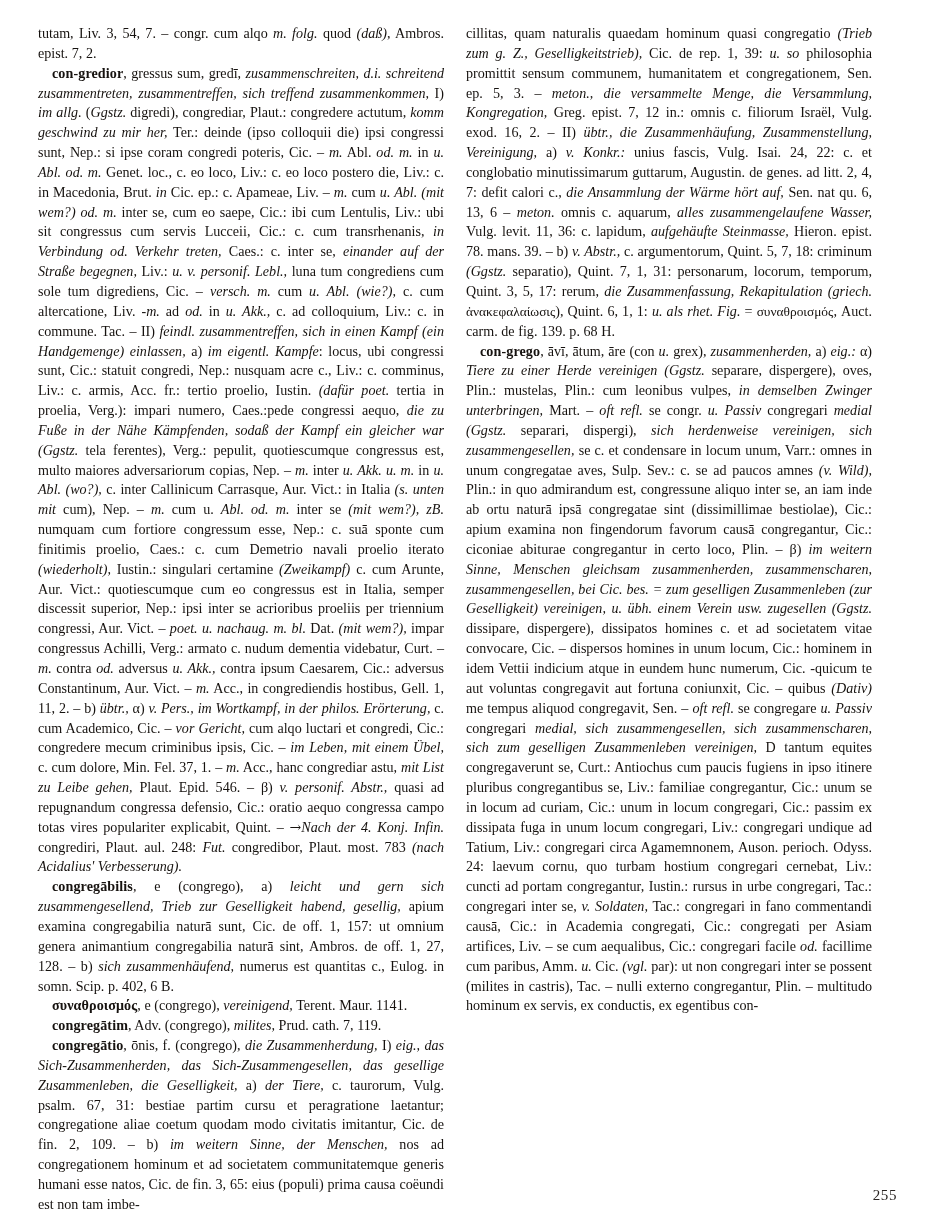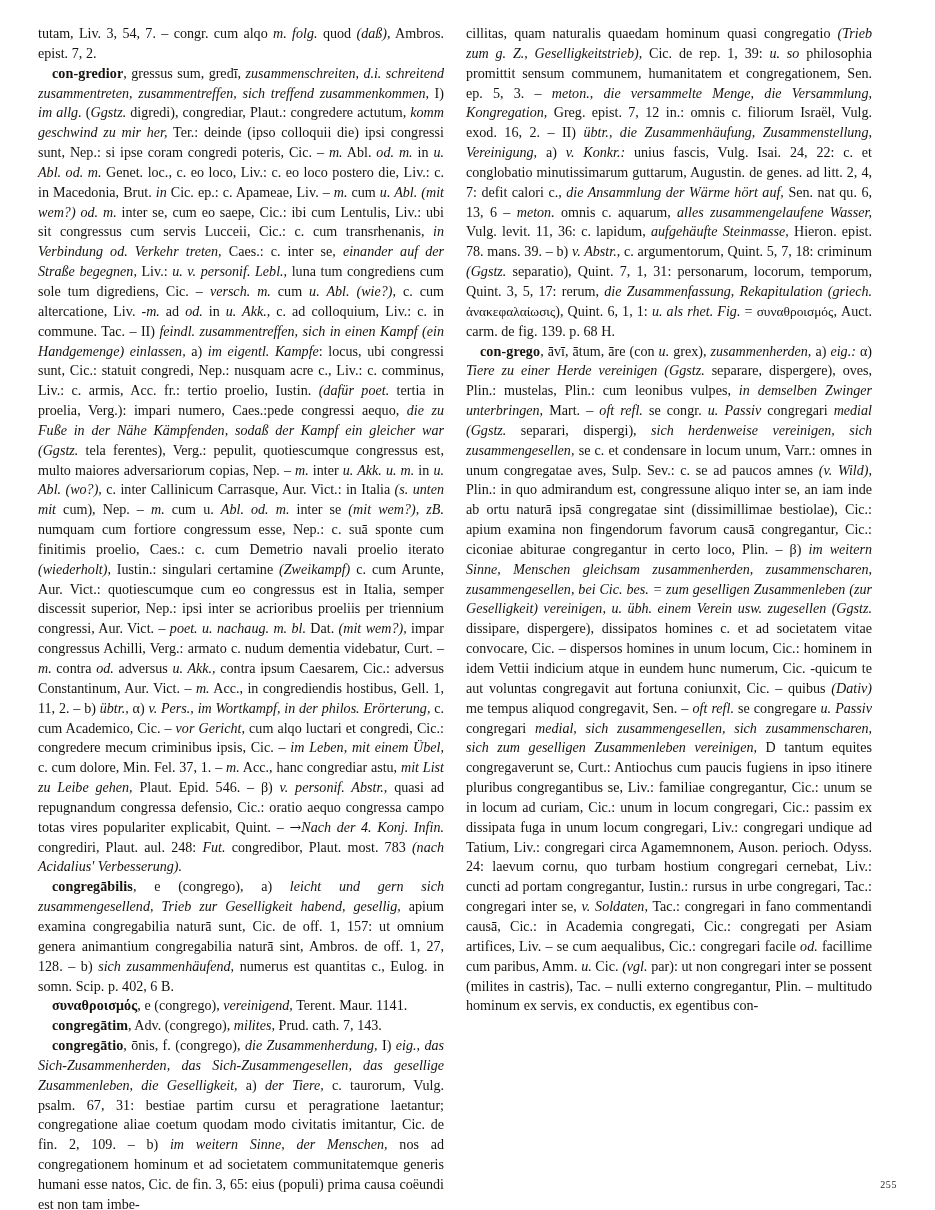--- a/index.html
+++ b/index.html
@@ -54,42 +54,42 @@
     font-style: italic;
   }
   .gk {
     font-family: Liberation Serif, serif;
     font-style: normal;
     font-size: 13.4px;
   }
   .folio {
     position: absolute;
     right: 38px;
-    bottom: 20px;
-    font-size: 10px;
+    bottom: 6px;
+    font-size: 15px;
     color: #2a2522;
     letter-spacing: 0.6px;
   }
   .arrow {
     font-family: "DejaVu Serif", serif;
   }
 </style>
 </head>
 <body>
 
 <div class="page">
 
   <div class="columns">
 
     <div class="col" id="left-col">
         <p><span>tutam, Liv. 3, 54, 7. – congr. cum alqo </span><span class="it">m. folg.</span><span> quod </span><span class="it">(daß)</span><span>, Ambros. epist. 7, 2.</span></p>
         <p><span class="hw">con-gredior</span><span>, gressus sum, gredī, </span><span class="it">zusammenschreiten, d.i. schreitend </span><span class="bi">zusammentreten, zusammentreffen,</span><span class="it"> sich treffend </span><span class="bi">zusammenkommen,</span><span> I) </span><span class="it">im allg.</span><span> (</span><span class="it">Ggstz.</span><span> digredi), congrediar, Plaut.: congredere actutum, </span><span class="it">komm geschwind zu mir her,</span><span> Ter.: deinde (ipso colloquii die) ipsi congressi sunt, Nep.: si ipse coram congredi poteris, Cic. – </span><span class="it">m.</span><span> Abl. </span><span class="it">od. m.</span><span> in </span><span class="it">u. Abl. od. m.</span><span> Genet. loc., c. eo loco, Liv.: c. eo loco postero die, Liv.: c. in Macedonia, Brut. </span><span class="it">in</span><span> Cic. ep.: c. Apameae, Liv. – </span><span class="it">m.</span><span> cum </span><span class="it">u. Abl. (mit wem?) od. m.</span><span> inter se, cum eo saepe, Cic.: ibi cum Lentulis, Liv.: ubi sit congressus cum servis Lucceii, Cic.: c. cum transrhenanis, </span><span class="it">in Verbindung od. Verkehr treten,</span><span> Caes.: c. inter se, </span><span class="it">einander auf der Straße begegnen,</span><span> Liv.: </span><span class="it">u. v. personif. Lebl.,</span><span> luna tum congrediens cum sole tum digrediens, Cic. – </span><span class="it">versch. m.</span><span> cum </span><span class="it">u. Abl. (wie?),</span><span> c. cum altercatione, Liv. -</span><span class="it">m.</span><span> ad </span><span class="it">od.</span><span> in </span><span class="it">u. Akk.,</span><span> c. ad colloquium, Liv.: c. in commune. Tac. – II) </span><span class="it">feindl.</span><span class="bi"> zusammentreffen, sich in einen Kampf (ein Handgemenge) einlassen,</span><span> a) </span><span class="it">im eigentl. Kampfe</span><span>: locus, ubi congressi sunt, Cic.: statuit congredi, Nep.: nusquam acre c., Liv.: c. comminus, Liv.: c. armis, Acc. fr.: tertio proelio, Iustin. </span><span class="it">(dafür poet.</span><span> tertia in proelia, Verg.): impari numero, Caes.:pede congressi aequo, </span><span class="it">die zu Fuße in der Nähe Kämpfenden, sodaß der Kampf ein gleicher war (Ggstz.</span><span> tela ferentes), Verg.: pepulit, quotiescumque congressus est, multo maiores adversariorum copias, Nep. – </span><span class="it">m.</span><span> inter </span><span class="it">u. Akk. u. m.</span><span> in </span><span class="it">u. Abl. (wo?),</span><span> c. inter Callinicum Carrasque, Aur. Vict.: in Italia </span><span class="it">(s. unten mit</span><span> cum), Nep. – </span><span class="it">m.</span><span> cum u. </span><span class="it">Abl. od. m.</span><span> inter se </span><span class="it">(mit wem?), zB.</span><span> numquam cum fortiore congressum esse, Nep.: c. suā sponte cum finitimis proelio, Caes.: c. cum Demetrio navali proelio iterato </span><span class="it">(wiederholt),</span><span> Iustin.: singulari certamine </span><span class="it">(Zweikampf)</span><span> c. cum Arunte, Aur. Vict.: quotiescumque cum eo congressus est in Italia, semper discessit superior, Nep.: ipsi inter se acrioribus proeliis per triennium congressi, Aur. Vict. – </span><span class="it">poet. u. nachaug. m. bl.</span><span> Dat. </span><span class="it">(mit wem?),</span><span> impar congressus Achilli, Verg.: armato c. nudum dementia videbatur, Curt. – </span><span class="it">m.</span><span> contra </span><span class="it">od.</span><span> adversus </span><span class="it">u. Akk.,</span><span> contra ipsum Caesarem, Cic.: adversus Constantinum, Aur. Vict. – </span><span class="it">m.</span><span> Acc., in congrediendis hostibus, Gell. 1, 11, 2. – b) </span><span class="it">übtr.,</span><span> α) </span><span class="it">v. Pers., im Wortkampf, in der philos. Erörterung,</span><span> c. cum Academico, Cic. – </span><span class="it">vor Gericht,</span><span> cum alqo luctari et congredi, Cic.: congredere mecum criminibus ipsis, Cic. – </span><span class="it">im Leben, mit einem Übel,</span><span> c. cum dolore, Min. Fel. 37, 1. – </span><span class="it">m.</span><span> Acc., hanc congrediar astu, </span><span class="it">mit List zu Leibe gehen,</span><span> Plaut. Epid. 546. – β) </span><span class="it">v. personif. Abstr.,</span><span> quasi ad repugnandum congressa defensio, Cic.: oratio aequo congressa campo totas vires populariter explicabit, Quint. – </span><span class="arrow">→</span><span class="it">Nach der 4. Konj. Infin.</span><span> congrediri, Plaut. aul. 248: </span><span class="it">Fut.</span><span> congredibor, Plaut. most. 783 </span><span class="it">(nach Acidalius' Verbesserung).</span></p>
         <p><span class="hw">congregābilis</span><span>, e (congrego), a) </span><span class="it">leicht und gern sich zusammengesellend,</span><span class="bi"> Trieb zur Geselligkeit habend, gesellig,</span><span> apium examina congregabilia naturā sunt, Cic. de off. 1, 157: ut omnium genera animantium congregabilia naturā sint, Ambros. de off. 1, 27, 128. – b) </span><span class="bi">sich zusammenhäufend,</span><span> numerus est quantitas c., Eulog. in somn. Scip. p. 402, 6 B.</span></p>
         <p><span class="hw">συναθροισμός</span><span>, e (congrego), </span><span class="bi">vereinigend,</span><span> Terent. Maur. 1141.</span></p>
-        <p><span class="hw">congregātim</span><span>, Adv. (congrego), </span><span class="bi">milites,</span><span> Prud. cath. 7, 143.</span></p>
+        <p><span class="hw">congregātim</span><span>, Adv. (congrego), </span><span class="bi">milites,</span><span> Prud. cath. 7, 119.</span></p>
         <p><span class="hw">congregātio</span><span>, ōnis, f. (congrego), </span><span class="it">die Zusammenherdung,</span><span> I) </span><span class="it">eig., das </span><span class="bi">Sich-Zusammenherden,</span><span class="it"> das </span><span class="bi">Sich-Zusammengesellen,</span><span class="it"> das </span><span class="bi">gesellige Zusammenleben,</span><span class="it"> die </span><span class="bi">Geselligkeit,</span><span> a) </span><span class="it">der Tiere,</span><span> c. taurorum, Vulg. psalm. 67, 31: bestiae partim cursu et peragratione laetantur; congregatione aliae coetum quodam modo civitatis imitantur, Cic. de fin. 2, 109. – b) </span><span class="it">im weitern Sinne, der Menschen,</span><span> nos ad congregationem hominum et ad societatem communitatemque generis humani esse natos, Cic. de fin. 3, 65: eius (populi) prima causa coëundi est non tam imbe-</span></p>
       </div>
 
     <div class="col" id="right-col">
         <p><span>cillitas, quam naturalis quaedam hominum quasi congregatio </span><span class="it">(Trieb zum g. Z., Geselligkeitstrieb),</span><span> Cic. de rep. 1, 39: </span><span class="it">u. so</span><span> philosophia promittit sensum communem, humanitatem et congregationem, Sen. ep. 5, 3. – </span><span class="it">meton.,</span><span class="bi"> die versammelte Menge, die Versammlung, Kongregation,</span><span> Greg. epist. 7, 12 in.: omnis c. filiorum Israël, Vulg. exod. 16, 2. – II) </span><span class="it">übtr., die</span><span class="bi"> Zusammenhäufung, Zusammenstellung, Vereinigung,</span><span> a) </span><span class="it">v. Konkr.:</span><span> unius fascis, Vulg. Isai. 24, 22: c. et conglobatio minutissimarum guttarum, Augustin. de genes. ad litt. 2, 4, 7: defit calori c., </span><span class="it">die Ansammlung der Wärme hört auf,</span><span> Sen. nat qu. 6, 13, 6 – </span><span class="it">meton.</span><span> omnis c. aquarum, </span><span class="it">alles zusammengelaufene Wasser,</span><span> Vulg. levit. 11, 36: c. lapidum, </span><span class="it">aufgehäufte Steinmasse,</span><span> Hieron. epist. 78. mans. 39. – b) </span><span class="it">v. Abstr.,</span><span> c. argumentorum, Quint. 5, 7, 18: criminum </span><span class="it">(Ggstz.</span><span> separatio), Quint. 7, 1, 31: personarum, locorum, temporum, Quint. 3, 5, 17: rerum, </span><span class="it">die Zusammenfassung, Rekapitulation (griech. </span><span class="gk">ἀνακεφαλαίωσις</span><span>), Quint. 6, 1, 1: </span><span class="it">u. als rhet. Fig.</span><span> = </span><span class="gk">συναθροισμός</span><span>, Auct. carm. de fig. 139. p. 68 H.</span></p>
         <p><span class="hw">con-grego</span><span>, āvī, ātum, āre (con </span><span class="it">u.</span><span> grex), </span><span class="it">zusammenherden,</span><span> a) </span><span class="it">eig.:</span><span> α) </span><span class="it">Tiere </span><span class="bi">zu einer Herde vereinigen</span><span class="it"> (Ggstz.</span><span> separare, dispergere), oves, Plin.: mustelas, Plin.: cum leonibus vulpes, </span><span class="it">in demselben Zwinger unterbringen,</span><span> Mart. – </span><span class="it">oft refl.</span><span> se congr. </span><span class="it">u. Passiv</span><span> congregari </span><span class="it">medial (Ggstz.</span><span> separari, dispergi), </span><span class="bi">sich herdenweise vereinigen, sich zusammengesellen,</span><span> se c. et condensare in locum unum, Varr.: omnes in unum congregatae aves, Sulp. Sev.: c. se ad paucos amnes </span><span class="it">(v. Wild),</span><span> Plin.: in quo admirandum est, congressune aliquo inter se, an iam inde ab ortu naturā ipsā congregatae sint (dissimillimae bestiolae), Cic.: apium examina non fingendorum favorum causā congregantur, Cic.: ciconiae abiturae congregantur in certo loco, Plin. – β) </span><span class="it">im weitern Sinne, Menschen gleichsam zusammenherden, </span><span class="bi">zusammenscharen, zusammengesellen,</span><span class="it"> bei Cic. bes. = </span><span class="bi">zum geselligen Zusammenleben (zur Geselligkeit) vereinigen,</span><span class="it"> u. übh. einem Verein usw. zugesellen (Ggstz.</span><span> dissipare, dispergere), dissipatos homines c. et ad societatem vitae convocare, Cic. – dispersos homines in unum locum, Cic.: hominem in idem Vettii indicium atque in eundem hunc numerum, Cic. -quicum te aut voluntas congregavit aut fortuna coniunxit, Cic. – quibus </span><span class="it">(Dativ)</span><span> me tempus aliquod congregavit, Sen. – </span><span class="it">oft refl.</span><span> se congregare </span><span class="it">u. Passiv</span><span> congregari </span><span class="it">medial,</span><span class="bi"> sich zusammengesellen, sich zusammenscharen, sich zum geselligen Zusammenleben vereinigen,</span><span> D tantum equites congregaverunt se, Curt.: Antiochus cum paucis fugiens in ipso itinere pluribus congregantibus se, Liv.: familiae congregantur, Cic.: unum se in locum ad curiam, Cic.: unum in locum congregari, Cic.: passim ex dissipata fuga in unum locum congregari, Liv.: congregari undique ad Tatium, Liv.: congregari circa Agamemnonem, Auson. perioch. Odyss. 24: laevum cornu, quo turbam hostium congregari cernebat, Liv.: cuncti ad portam congregantur, Iustin.: rursus in urbe congregari, Tac.: congregari inter se, </span><span class="it">v. Soldaten,</span><span> Tac.: congregari in fano commentandi causā, Cic.: in Academia congregati, Cic.: congregati per Asiam artifices, Liv. – se cum aequalibus, Cic.: congregari facile </span><span class="it">od.</span><span> facillime cum paribus, Amm. </span><span class="it">u.</span><span> Cic. </span><span class="it">(vgl.</span><span> par): ut non congregari inter se possent (milites in castris), Tac. – nulli externo congregantur, Plin. – multitudo hominum ex servis, ex conductis, ex egentibus con-</span></p>
       </div>
 
   </div>
 

